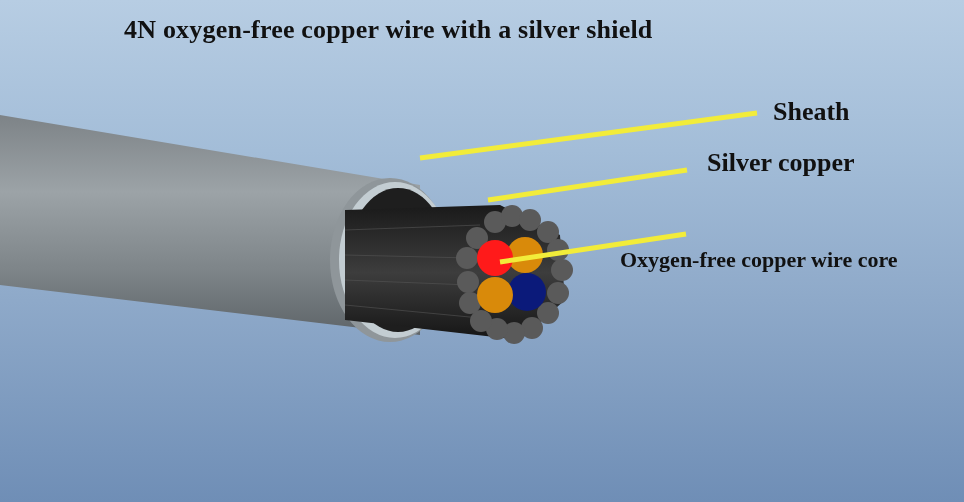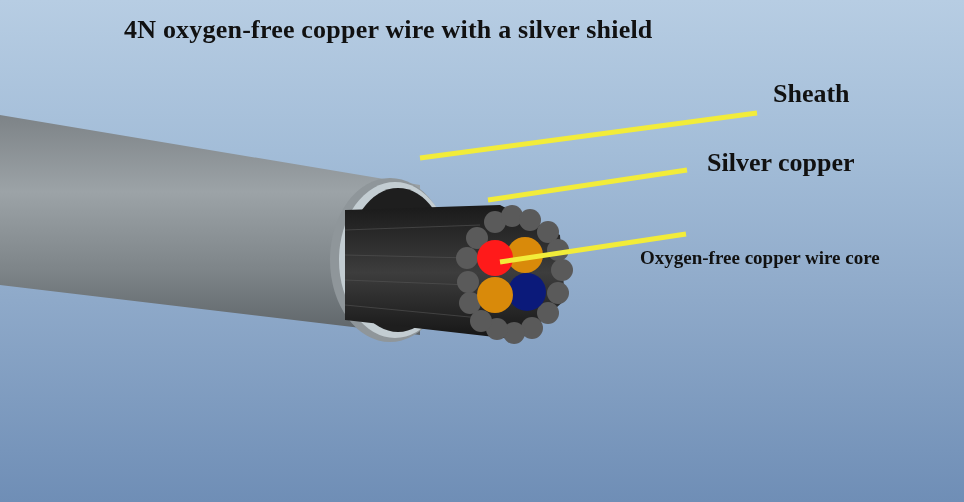--- a/index.html
+++ b/index.html
@@ -2,23 +2,23 @@
 <html><head>
 <meta charset="utf-8">
 <style>
   html,body{margin:0;padding:0;}
   body{width:964px;height:502px;overflow:hidden;position:relative;
     background:linear-gradient(180deg,#b7cde3 0%,#a3bdd8 30%,#8ea9c9 60%,#6f8eb6 100%);
     font-family:"DejaVu Serif","Liberation Serif",serif;}
   .title{position:absolute;left:124px;top:16px;font-size:25px;font-weight:bold;color:#111;letter-spacing:0.2px;
     font-family:"Liberation Serif","DejaVu Serif",serif;transform:scaleX(1.04);transform-origin:left;}
   .lbl{position:absolute;font-weight:bold;color:#111;font-family:"Liberation Serif","DejaVu Serif",serif;}
-  .l1{left:773px;top:79px;font-size:26px;}
+  .l1{left:773px;top:97px;font-size:26px;}
   .l2{left:707px;top:148px;font-size:26px;}
-  .l3{left:620px;top:247px;font-size:19px;margin-left:20px;}
+  .l3{left:620px;top:247px;font-size:22px;}
   svg{position:absolute;left:0;top:0;}
 </style>
 </head>
 <body>
 
 <svg width="964" height="502" viewBox="0 0 964 502">
   <defs>
     <linearGradient id="sheathG" x1="0" y1="0" x2="0" y2="1">
       <stop offset="0" stop-color="#7d8387"></stop>
       <stop offset="0.35" stop-color="#9ca3a7"></stop>

